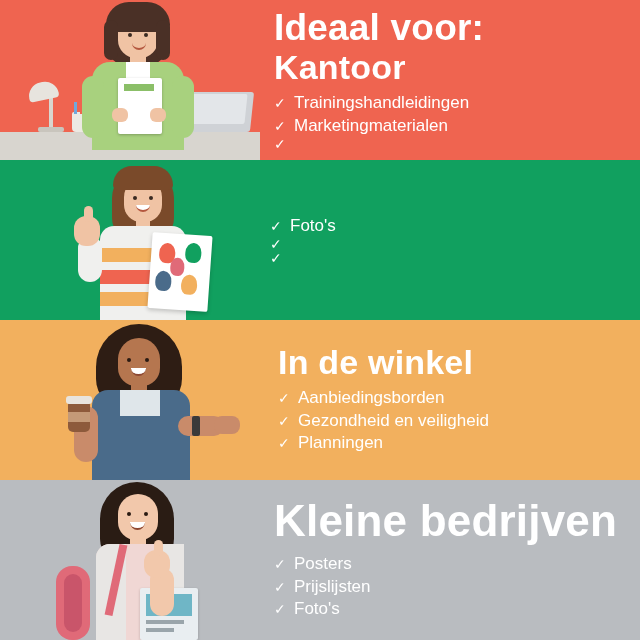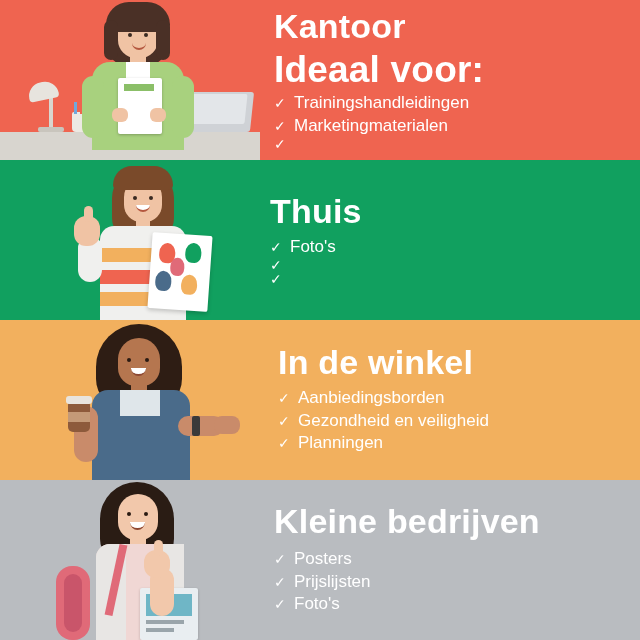--- a/index.html
+++ b/index.html
@@ -42,21 +42,21 @@
     z-index:4;
   }
   .heading {
     color:#ffffff;
     font-weight:bold;
     letter-spacing:0.2px;
     line-height:1;
   }
   .h-main { font-size:37px; margin-bottom:4px; }
   .h-sec  { font-size:34px; margin-bottom:8px; }
-  .h-4    { font-size:34px; margin-bottom:10px; }
+  .h-4    { font-size:44px; margin-bottom:10px; }
 
   ul.bullets { list-style:none; }
   ul.bullets li {
     color:#ffffff;
     font-size:17px;
     line-height:1.33;
     display:flex;
     align-items:baseline;
     gap:7px;
     white-space:nowrap;
@@ -201,22 +201,22 @@
         <div class="fig b1-shirt-inner"></div>
         <div class="fig b1-arm-l"></div>
         <div class="fig b1-arm-r"></div>
         <div class="fig b1-paper"></div>
         <div class="fig b1-paper-title"></div>
         <div class="fig b1-hand-l skin1"></div>
         <div class="fig b1-hand-r skin1"></div>
       </div>
     </div>
     <div class="text">
+      <div class="heading h-main">Ideaal voor:</div>
       <div class="heading h-sec">Kantoor</div>
-      <div class="heading h-main">Ideaal voor:</div>
       <ul class="bullets">
         <li>
             <span class="check">✓</span>
             <span>Trainingshandleidingen</span>
           </li>
         <li>
             <span class="check">✓</span>
             <span>Marketingmaterialen</span>
           </li>
         <li>
@@ -246,21 +246,20 @@
         <div class="fig b2-art">
           <span class="hp" style="left:8px;  top:10px; width:16px; height:20px; background:#ef6450;"></span>
           <span class="hp" style="left:34px; top:8px;  width:16px; height:20px; background:#11a05f;"></span>
           <span class="hp" style="left:6px;  top:38px; width:16px; height:20px; background:#4a6b8a;"></span>
           <span class="hp" style="left:32px; top:40px; width:16px; height:20px; background:#f2b05e;"></span>
           <span class="hp" style="left:20px; top:24px; width:14px; height:18px; background:#e06a78;"></span>
         </div>
       </div>
     </div>
     <div class="text">
-      <div class="heading h-sec">Thuis</div>
       <ul class="bullets">
         <li>
             <span class="check">✓</span>
             <span>Foto's</span>
           </li>
         <li>
             <span class="check">✓</span>
           </li>
         <li>
             <span class="check">✓</span>

